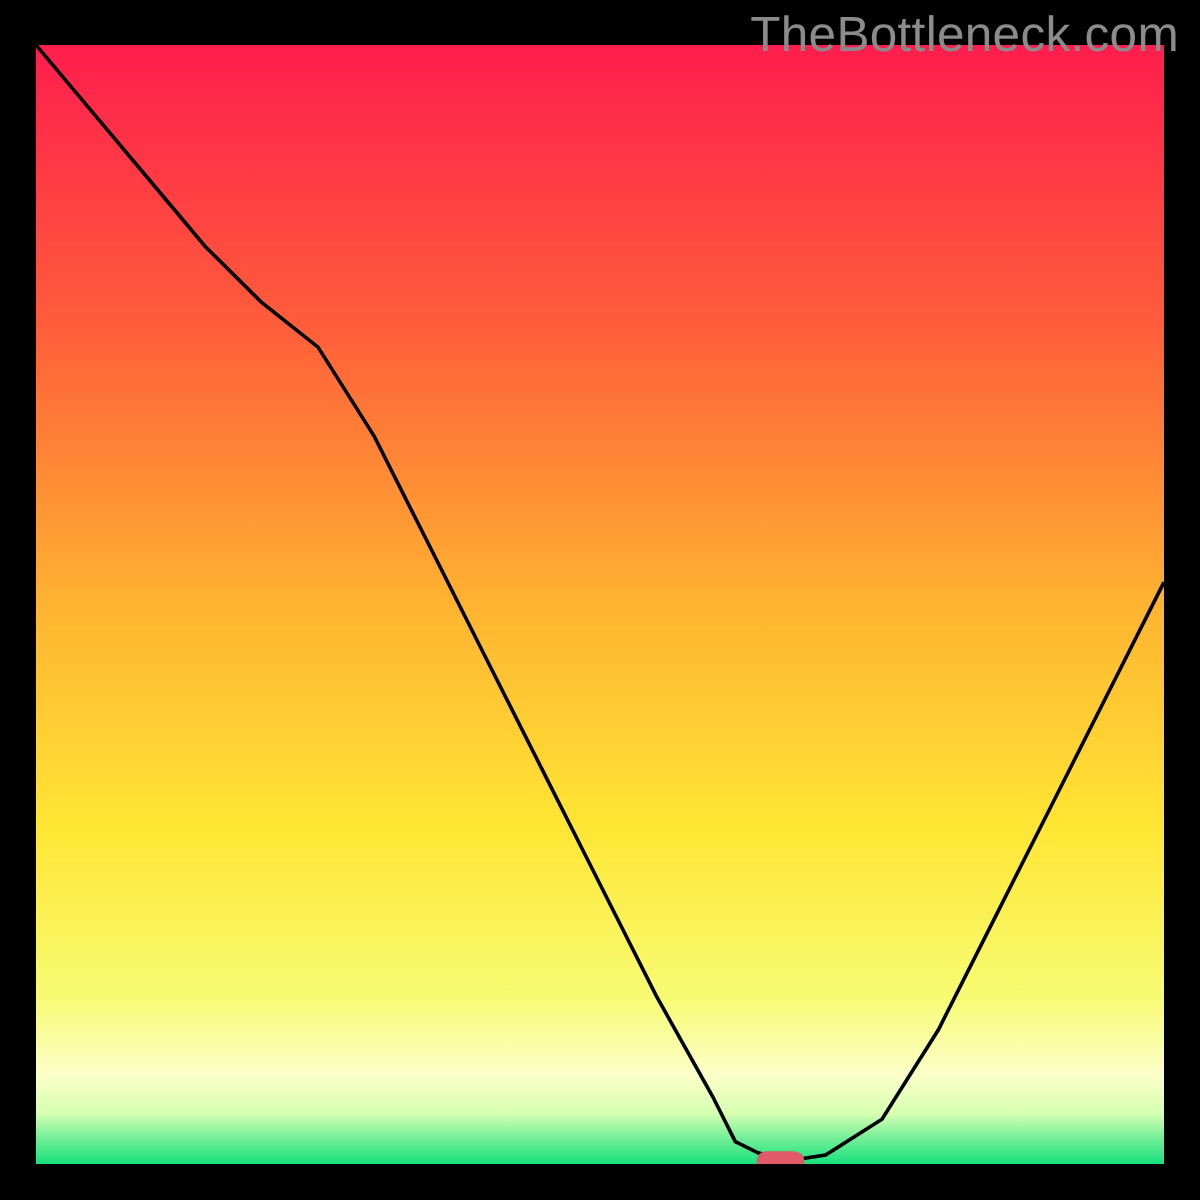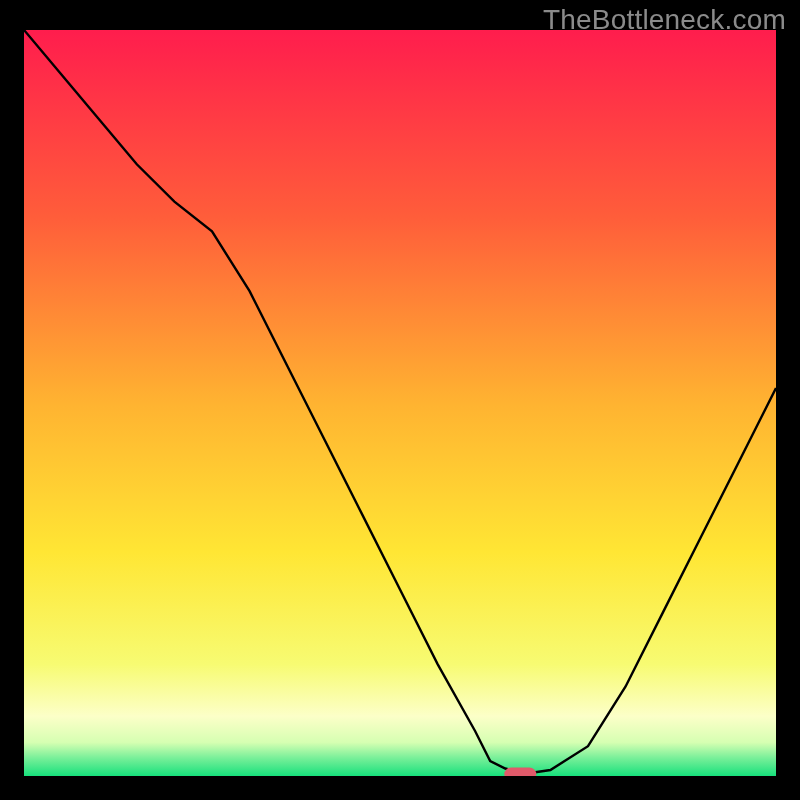--- a/index.html
+++ b/index.html
@@ -14,21 +14,21 @@
     position: relative;
     width: 800px;
     height: 800px;
     background: #000;
   }
   .watermark {
     position: absolute;
     top: 4px;
     right: 14px;
     font-family: Arial, Helvetica, sans-serif;
-    font-size: 28px;
+    font-size: 33px;
     font-weight: 500;
     color: #8b8b8b;
     letter-spacing: 0.2px;
     z-index: 10;
   }
   .plot {
     position: absolute;
     left: 24px;
     top: 30px;
     width: 752px;

